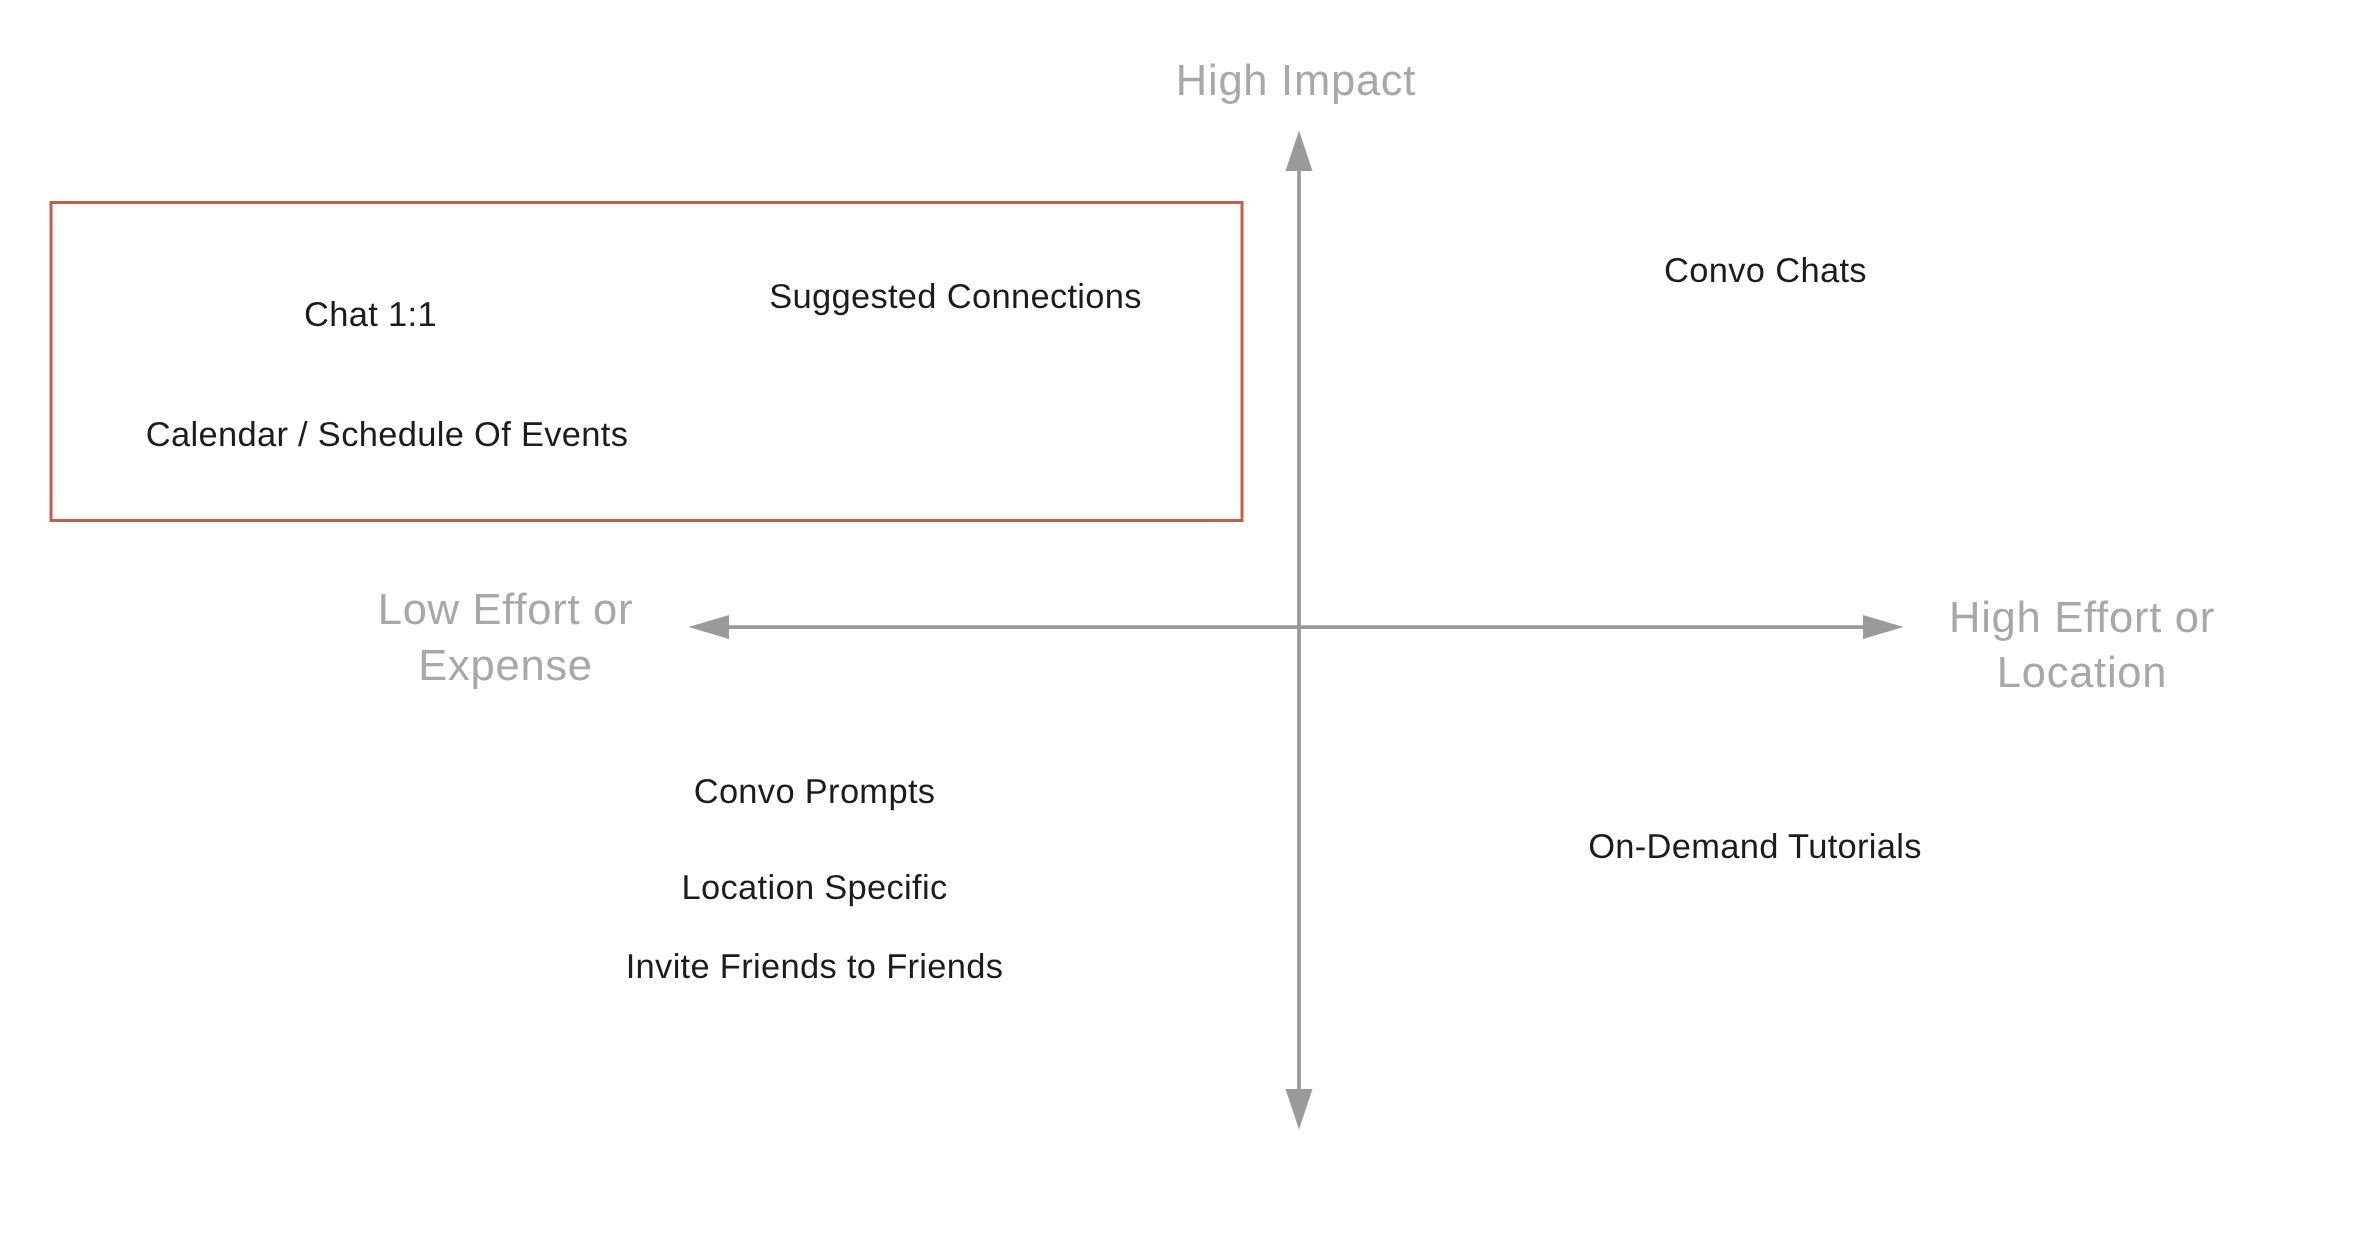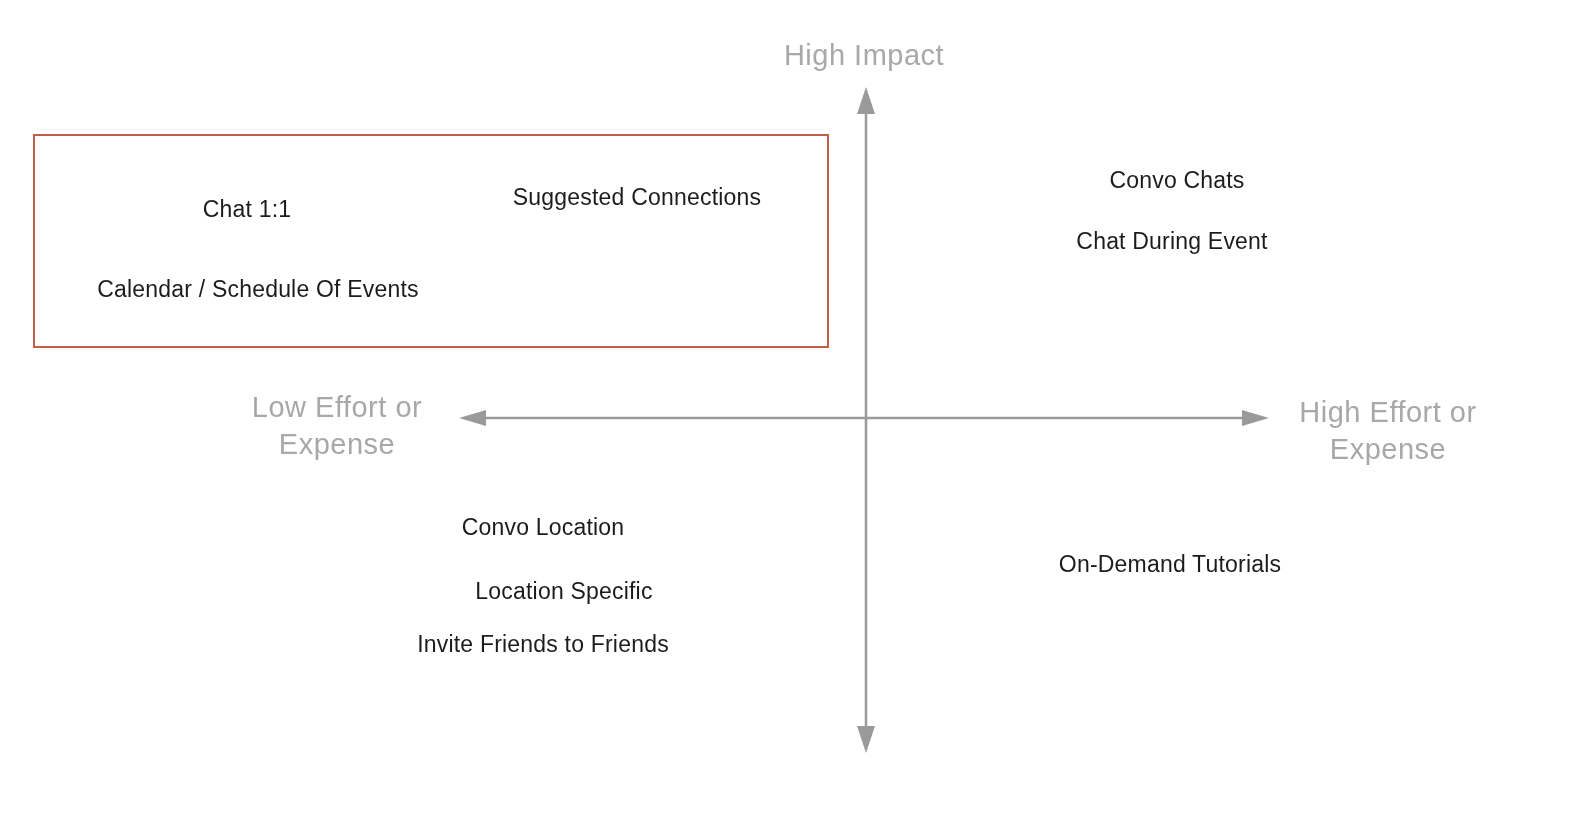--- a/index.html
+++ b/index.html
@@ -75,35 +75,34 @@
 
   <div class="highlight-box"></div>
 
   <div class="axis-label" style="left:864px; top:55px;">High Impact</div>
 
 
   <div class="axis-label" style="left:337px; top:426px;">Low Effort or
 Expense</div>
 
   <div class="axis-label" style="left:1388px; top:431px;">High Effort or
-Expense</div>
+Location</div>
 
   <div class="item" style="left:247px; top:197px;margin-top:12px;">Chat 1:1</div>
 
   <div class="item" style="left:258px; top:289px;">Calendar / Schedule Of Events</div>
 
   <div class="item" style="left:637px; top:197px;">Suggested Connections</div>
 
 
   <div class="item" style="left:1177px; top:180px;">Convo Chats</div>
 
-  <div class="item" style="left:1172px; top:241px;">Chat During Event</div>
 
-  <div class="item" style="left:543px; top:527px;">Convo Location</div>
+  <div class="item" style="left:543px; top:527px;">Convo Prompts</div>
 
-  <div class="item" style="left:564px; top:591px;">Location Specific</div>
+  <div class="item" style="left:543px; top:591px;">Location Specific</div>
 
   <div class="item" style="left:543px; top:644px;">Invite Friends to Friends</div>
 
   <div class="item" style="left:1170px; top:564px;">On-Demand Tutorials</div>
 
 
 </div>
 
 </body></html>

